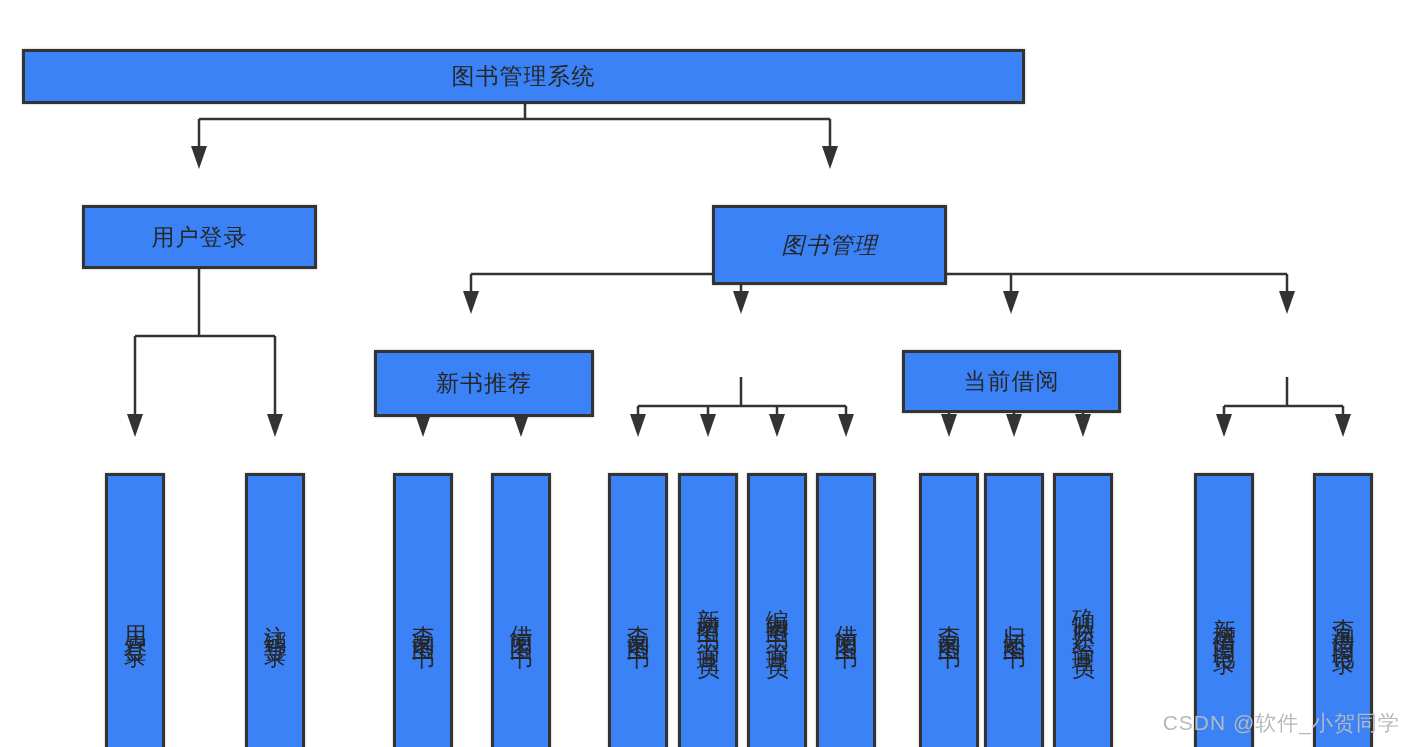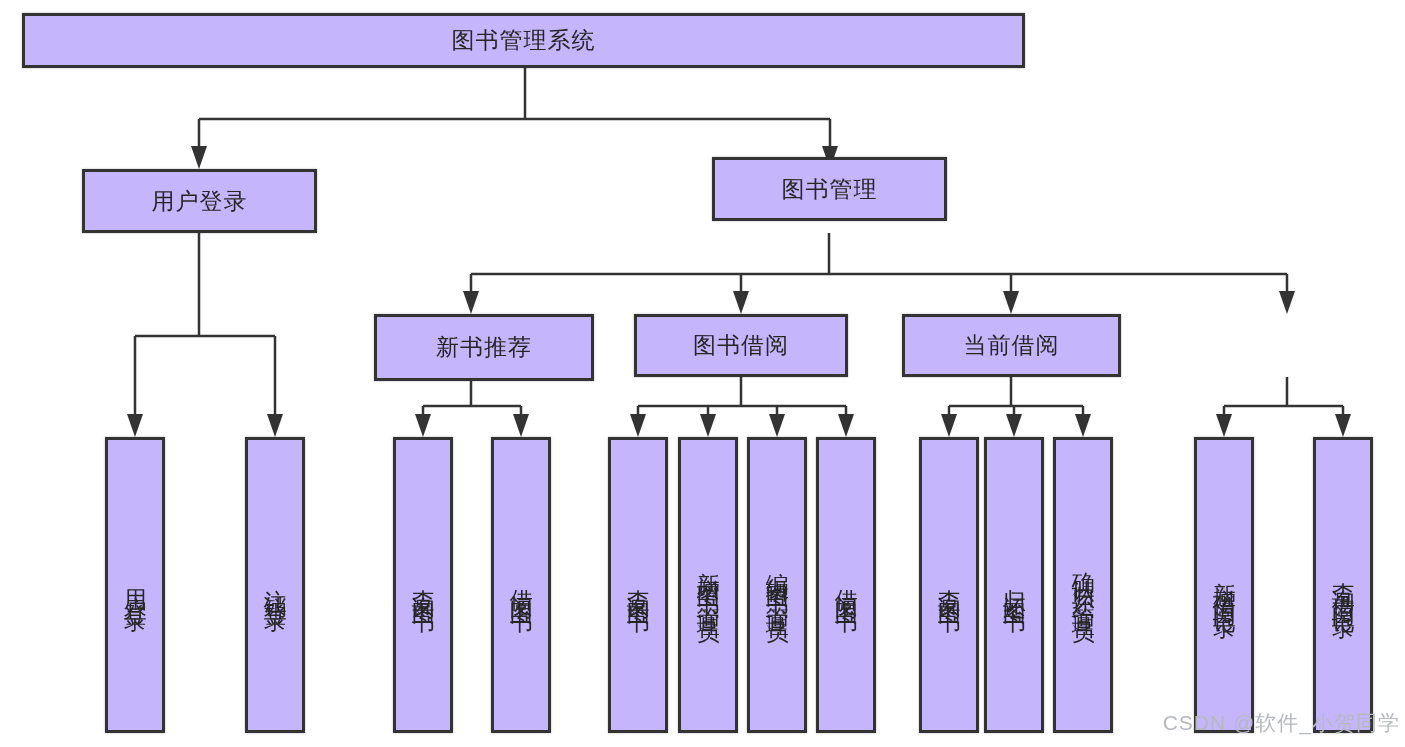--- a/index.html
+++ b/index.html
@@ -2,23 +2,23 @@
 <html><head>
 <meta charset="utf-8">
 <style>
   html,body{margin:0;padding:0;background:#ffffff;}
   .stage{
     position:relative;width:1405px;height:747px;background:#ffffff;
     font-family:"Liberation Sans","DejaVu Sans",sans-serif;overflow:hidden;
   }
   svg.connectors{position:absolute;left:0;top:0;}
   .node{
-    position:absolute;background:#c4b5fd;border:3px solid #333333;
+    position:absolute;background:#3b82f6;border:3px solid #333333;
     box-sizing:border-box;display:flex;align-items:center;justify-content:center;
-    color:#262626;box-shadow:0 0 2px rgba(0,0,0,0.30);
+    color:#262626;box-shadow:0 0 2px rgba(0,0,0,0.30);margin-top:36px;
   }
   .node.h span{font-size:23px;letter-spacing:1px;white-space:nowrap;}
   .node.v span{
     writing-mode:vertical-rl;text-orientation:mixed;
     font-size:23px;letter-spacing:7px;line-height:1.1;white-space:nowrap;
   }
   .watermark{
     position:absolute;right:5px;bottom:10px;color:#b5b9be;
     font-size:21px;letter-spacing:1px;z-index:9;white-space:nowrap;
   }
@@ -61,29 +61,26 @@
     </g>
   </svg>
 
   <div class="node h" style="left:22px;top:13px;width:1003px;height:55px;">
     <span>图书管理系统</span>
   </div>
 
   <div class="node h" style="left:82px;top:169px;width:235px;height:64px;">
     <span>用户登录</span>
   </div>
-  <div class="node h" style="left:712px;top:157px;width:235px;height:64px;">
+  <div class="node h" style="left:712px;top:169px;width:235px;height:80px;font-style:italic;">
     <span>图书管理</span>
   </div>
 
   <div class="node h" style="left:374px;top:314px;width:220px;height:67px;">
     <span>新书推荐</span>
-  </div>
-  <div class="node h" style="left:634px;top:314px;width:214px;height:63px;">
-    <span>图书借阅</span>
   </div>
   <div class="node h" style="left:902px;top:314px;width:219px;height:63px;justify-content:center;">
     <span>当前借阅</span>
   </div>
 
   <div class="node v" style="left:105px;top:437px;width:60px;height:296px;">
     <span>用户登录</span>
   </div>
   <div class="node v" style="left:245px;top:437px;width:60px;height:296px;">
     <span>注销登录</span>

